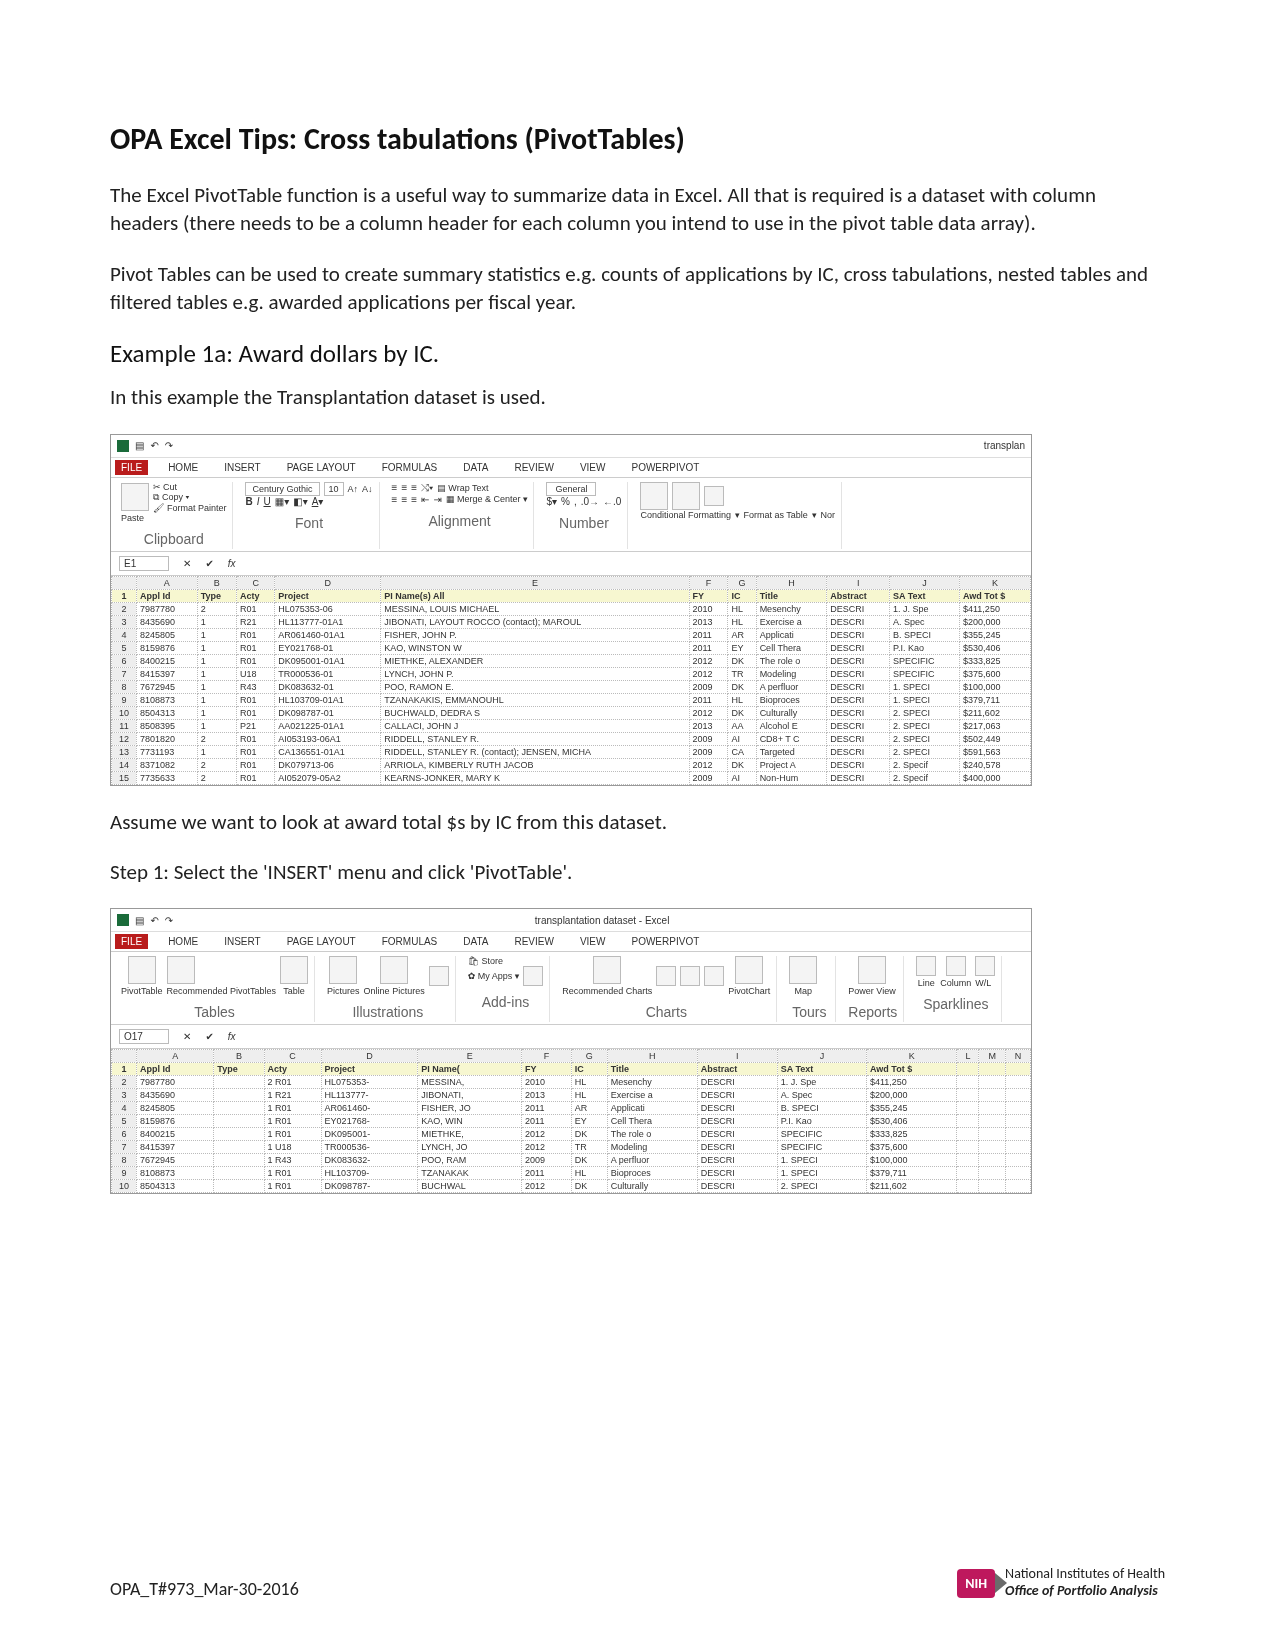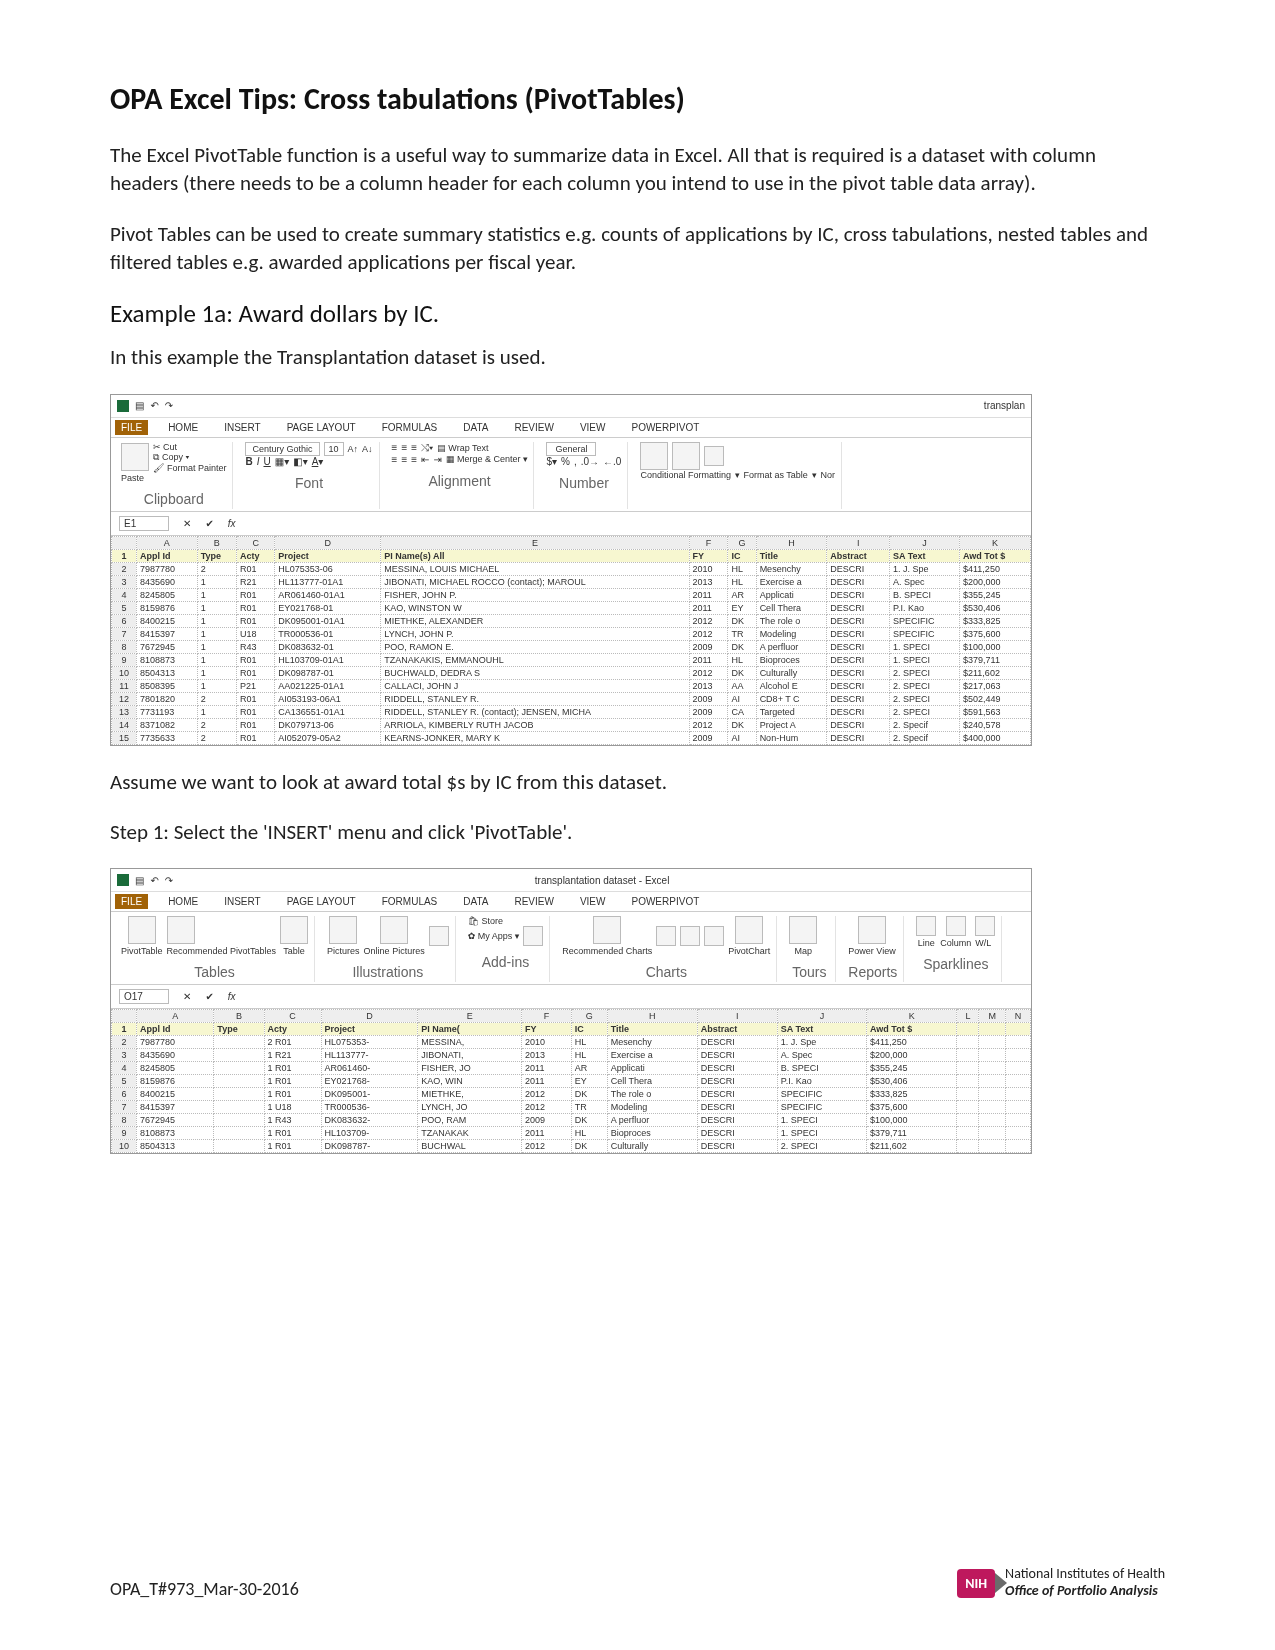--- a/index.html
+++ b/index.html
@@ -4,21 +4,21 @@
 <style>
   body {
     margin: 0;
     padding: 0;
     font-family: Calibri, Arial, sans-serif;
     background: #fff;
     color: #222;
     width: 1275px;
   }
   .page {
-    padding: 80px 110px 60px 110px;
+    padding: 120px 110px 60px 110px;
     box-sizing: border-box;
     width: 1275px;
     height: 1650px;
     position: relative;
   }
   h1 { font-size: 30px; font-weight: bold; margin: 0 0 24px 0; color: #111; }
   h2 { font-size: 25px; font-weight: normal; margin: 12px 0 14px 0; color: #111; }
   p  { font-size: 21px; line-height: 1.35; margin: 0 0 22px 0; }
   .excel-shot {
     border: 1px solid #999;
@@ -32,21 +32,21 @@
     overflow: hidden;
   }
   .ex-titlebar {
     height: 18px; background: #fff; display: flex; align-items: center; gap: 6px;
     padding: 2px 6px; border-bottom: 1px solid #ddd;
   }
   .ex-titlebar .sq { width: 12px; height: 12px; background: #1a6b3a; }
   .ex-titlebar .title-right { margin-left: auto; font-size: 10px; }
   .ex-tabs { display: flex; gap: 14px; padding: 2px 0 2px 4px; border-bottom: 1px solid #ccc; }
   .ex-tab { font-size: 10px; padding: 2px 6px; }
-  .ex-tab.active { background: #a16207; color: #fff; text-align: center; }
+  .ex-tab.active { background: #b91c1c; color: #fff; text-align: center; }
   .ribbon { display: flex; border-bottom: 1px solid #ccc; padding: 4px 4px 2px 4px; gap: 6px; }
   .rgroup { border-right: 1px solid #e3e3e3; padding: 0 6px 2px 6px; min-width: 40px; }
   .rgroup .gl { display: flex; gap: 4px; align-items: center; flex-wrap: wrap; }
   .rgroup .gname { font-size: 14px; color: #666; text-align: center; margin-top: 8px; }
   .ico { width: 18px; height: 18px; border: 1px solid #bbb; background: #f4f4f4; display: inline-block; }
   .ico.big { width: 26px; height: 26px; }
   .txt9 { font-size: 9px; }
   .fxbar { display: flex; align-items: center; gap: 14px; padding: 4px 8px; border-bottom: 1px solid #ccc; }
   .fxbar .cell { width: 40px; border: 1px solid #bbb; padding: 1px 4px; }
   .fxbar .fx { font-style: italic; }
@@ -229,21 +229,21 @@
             <td>DESCRI</td>
             <td>1. J. Spe</td>
             <td>$411,250</td>
           </tr>
           <tr>
             <td class="rownum">3</td>
             <td>8435690</td>
             <td>1</td>
             <td>R21</td>
             <td>HL113777-01A1</td>
-            <td>JIBONATI, MICHAEL ROCCO (contact); MAROUL</td>
+            <td>JIBONATI, LAYOUT ROCCO (contact); MAROUL</td>
             <td>2013</td>
             <td>HL</td>
             <td>Exercise a</td>
             <td>DESCRI</td>
             <td>A. Spec</td>
             <td>$200,000</td>
           </tr>
           <tr>
             <td class="rownum">4</td>
             <td>8245805</td>

